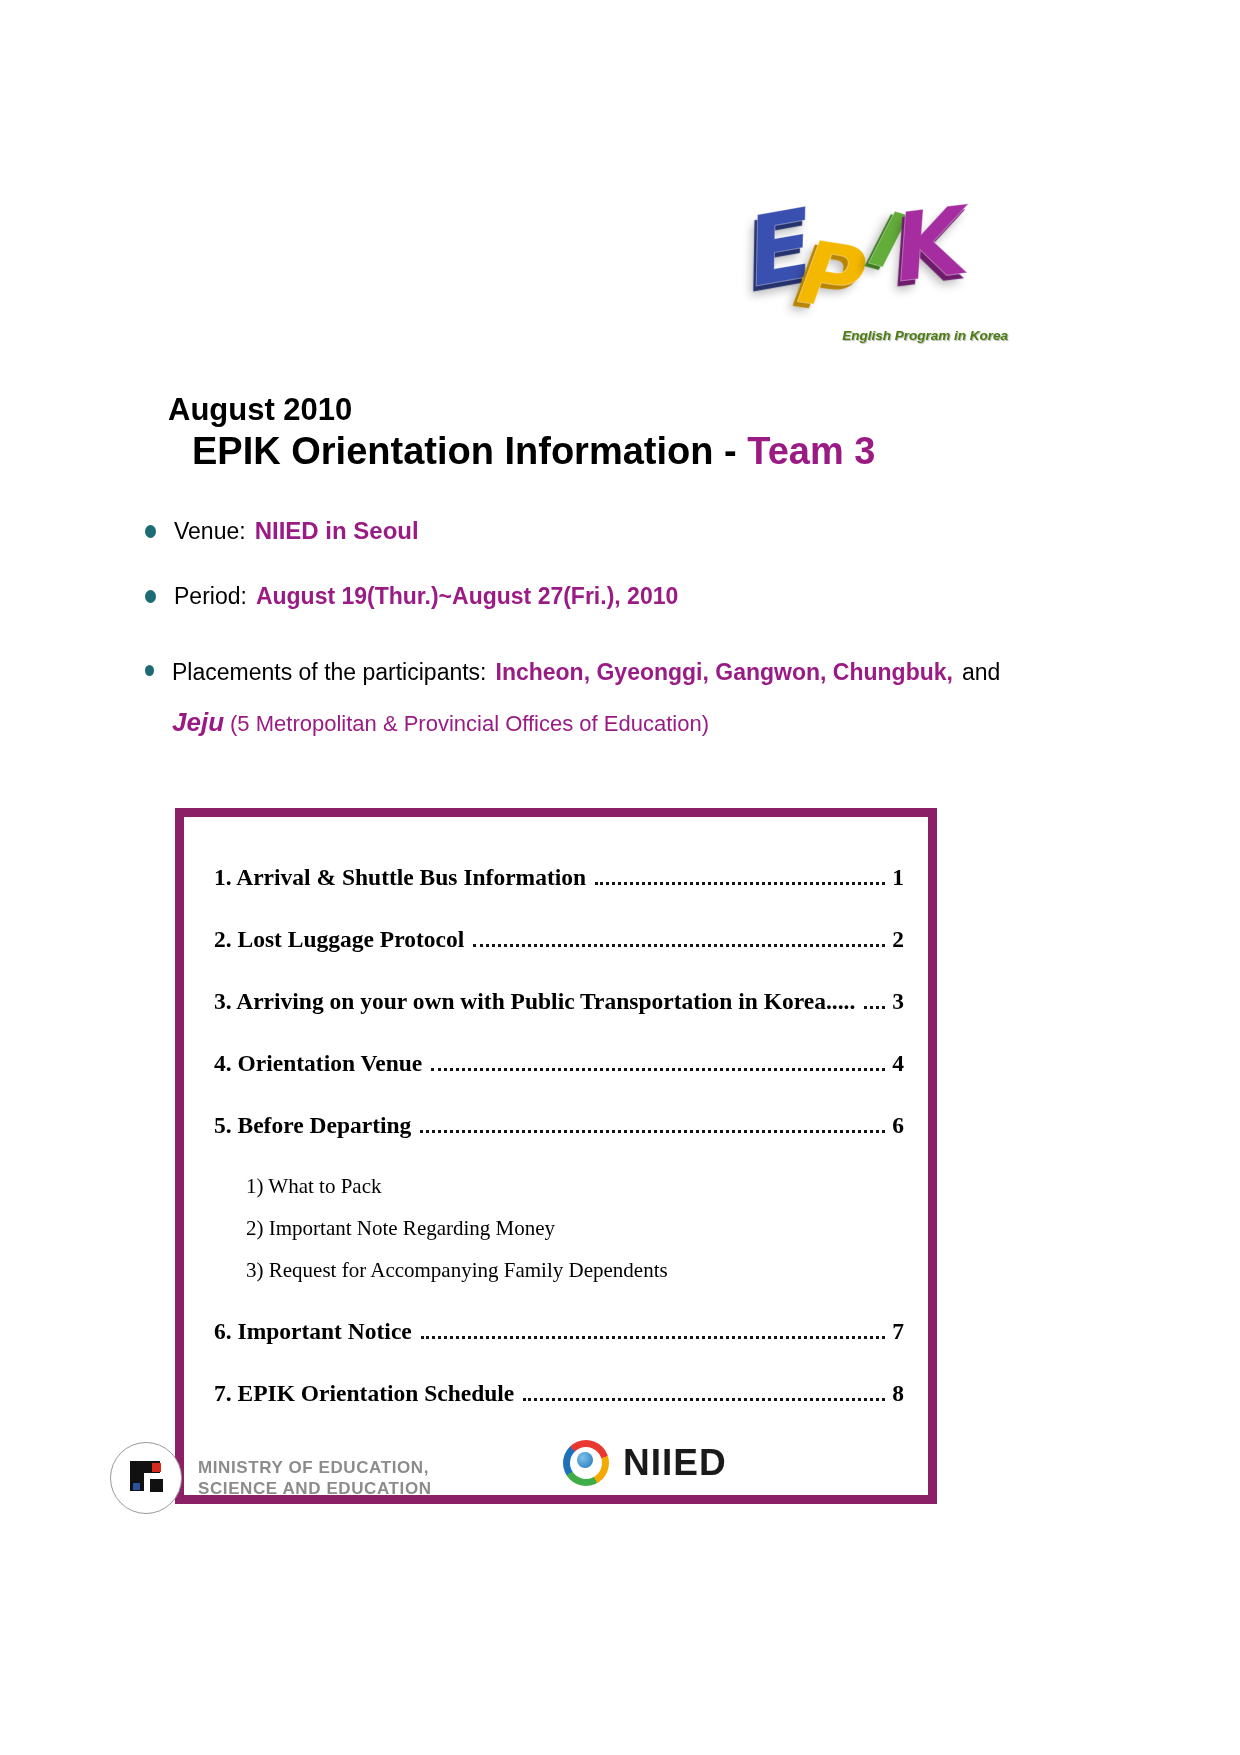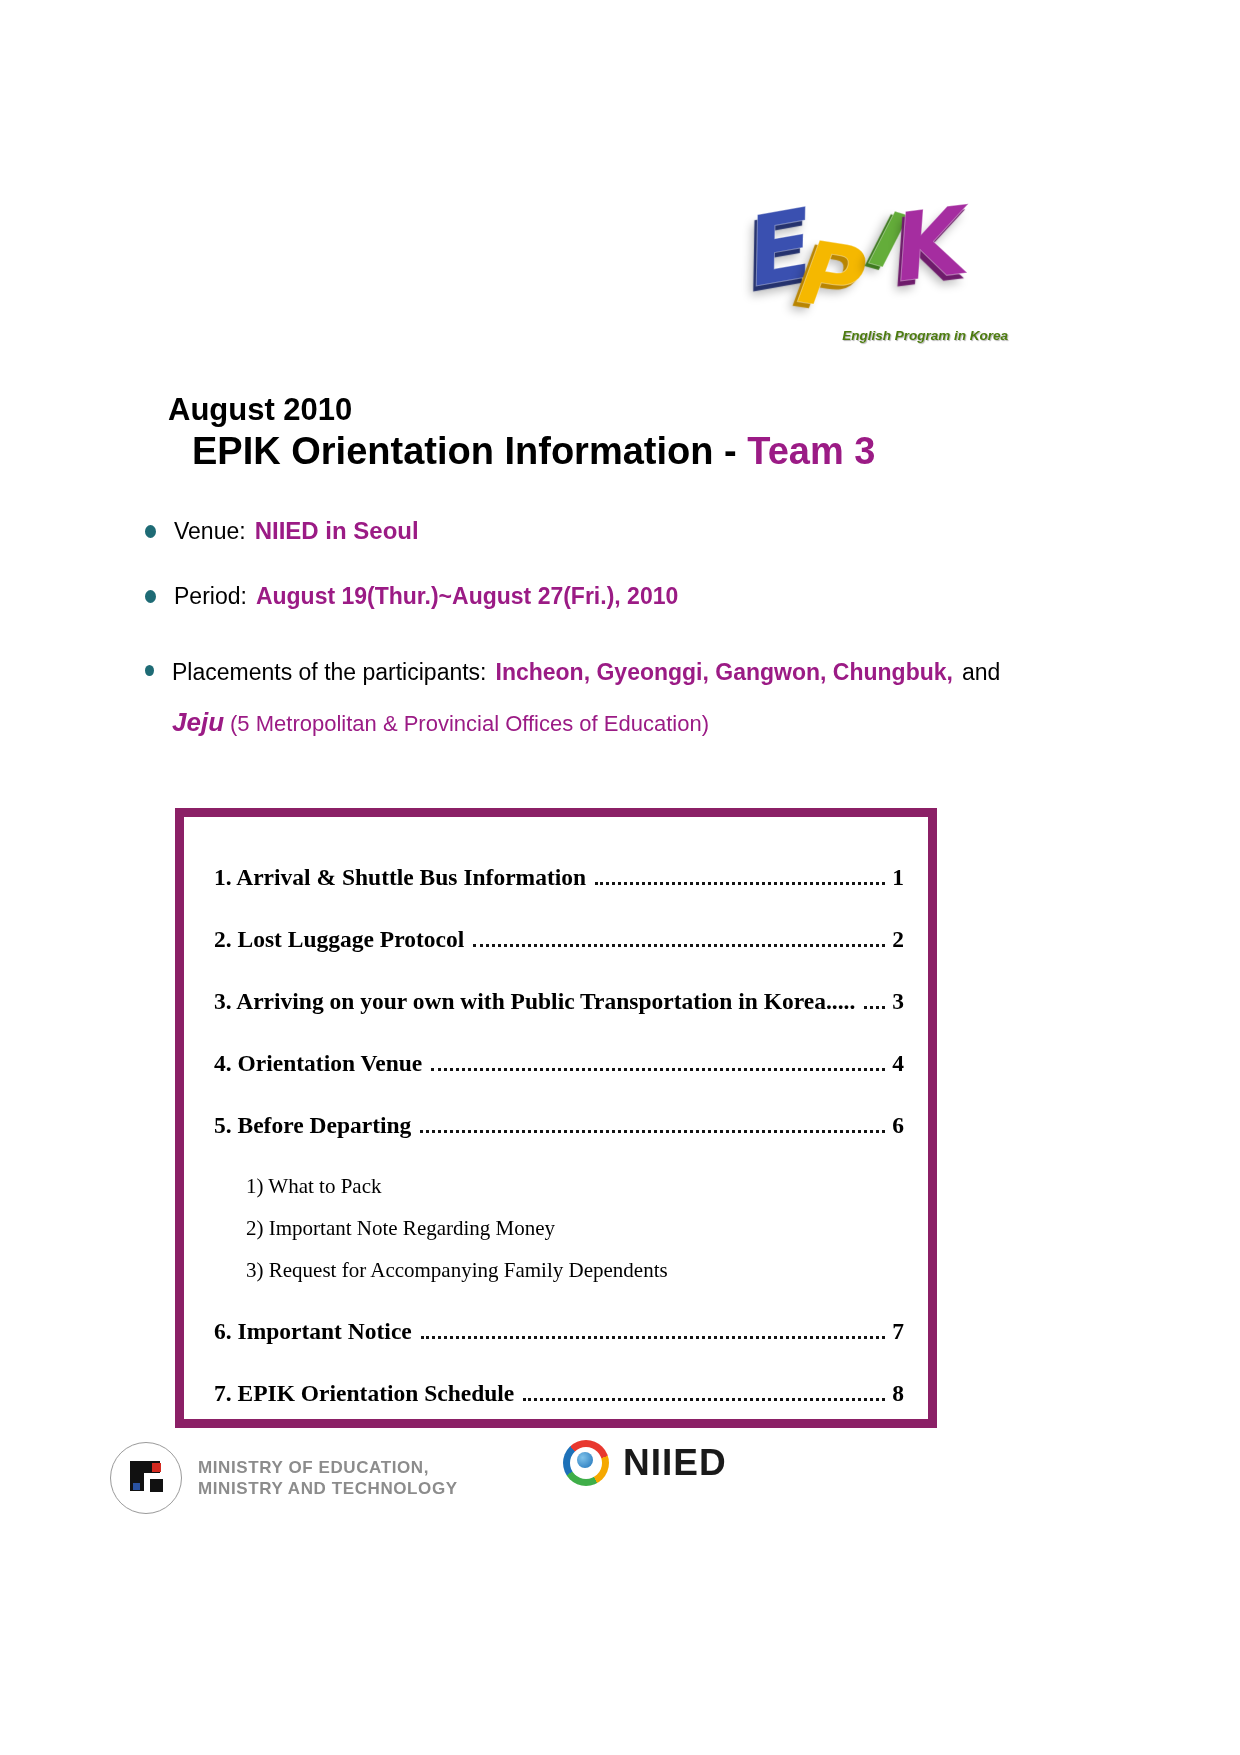--- a/index.html
+++ b/index.html
@@ -56,21 +56,21 @@
   }
   .bullets li.multi .bullet-dot { width:9px; height:11px; margin-top:18px; }
   .accent { color:var(--accent); }
   b.accent, .bullets strong { font-weight:bold; }
   .gap-r { margin-right:9px; }
   .jeju { font-size:26px; font-weight:bold;font-style:italic; }
   .note { font-size:22px; font-weight:normal; margin-left:6px; }
 
   
   .toc-box {
-    position:absolute; left:175px; top:808px; width:762px; height:620px;
+    position:absolute; left:175px; top:808px; width:762px; height:696px;
     border:9px solid var(--border);
     background:#fff;
     padding:44px 24px 0 30px;
     font-family:"Liberation Serif", serif;
   }
   .toc-item {
     display:flex; align-items:flex-end;
     font-size:23.5px; font-weight:bold; line-height:32px;
     margin-bottom:30px; white-space:nowrap;
   }
@@ -220,21 +220,21 @@
         <div class="mest-glyph">
           <i class="g1"></i>
             <i class="g2"></i>
             <i class="g3"></i>
             <i class="g4"></i>
             <i class="g5"></i>
         </div>
       </div>
       <div class="footer-text">
         <div>MINISTRY OF EDUCATION,</div>
-        <div>MINISTRY AND TECHNOLOGY</div>
+        <div>SCIENCE AND EDUCATION</div>
       </div>
     </div>
 
     <div class="niied">
       <div class="niied-mark">
         <div class="niied-circle">
           <span class="niied-globe"></span>
         </div>
         <span class="niied-word">NIIED</span>
       </div>

